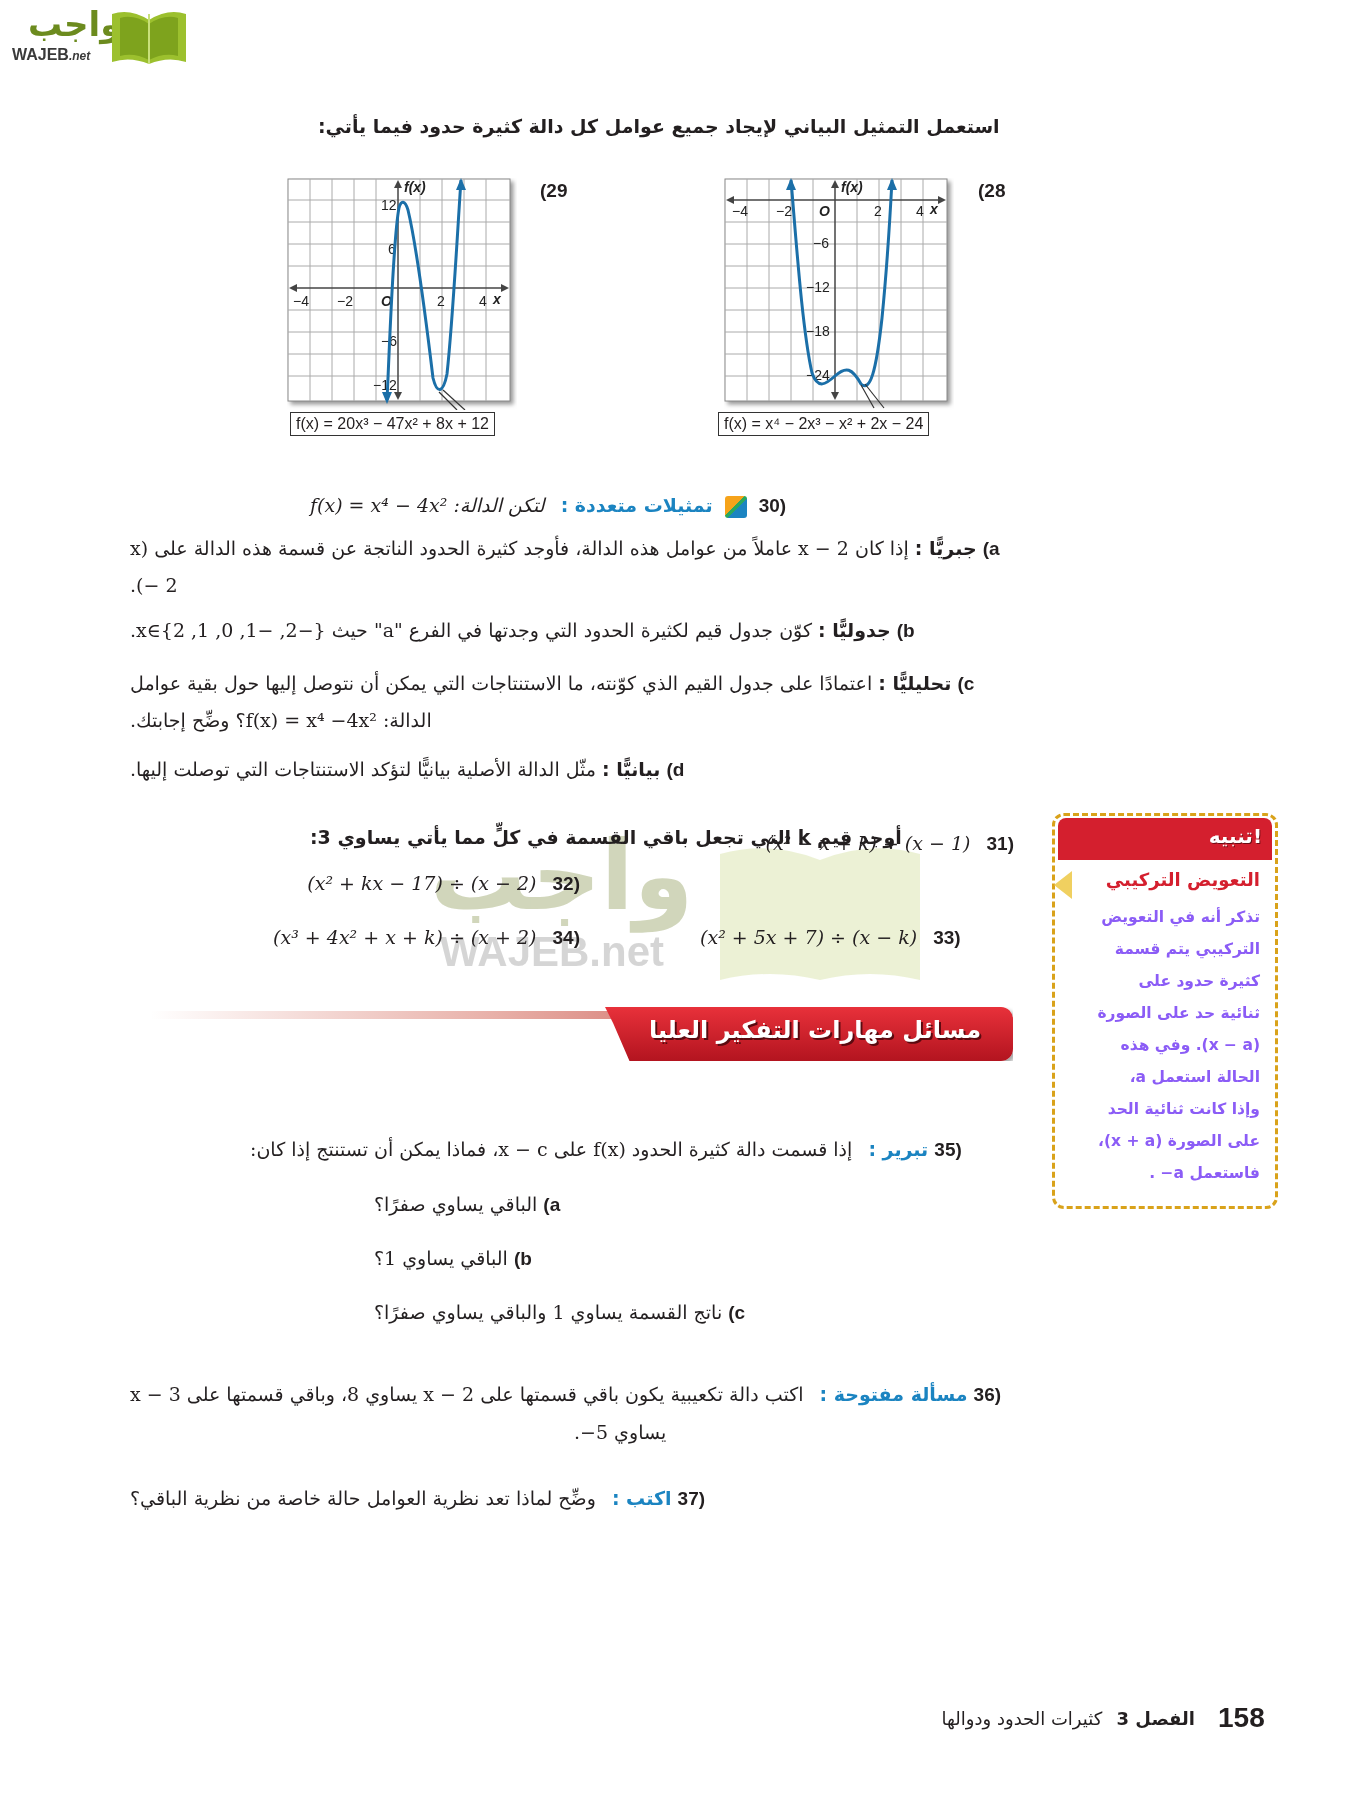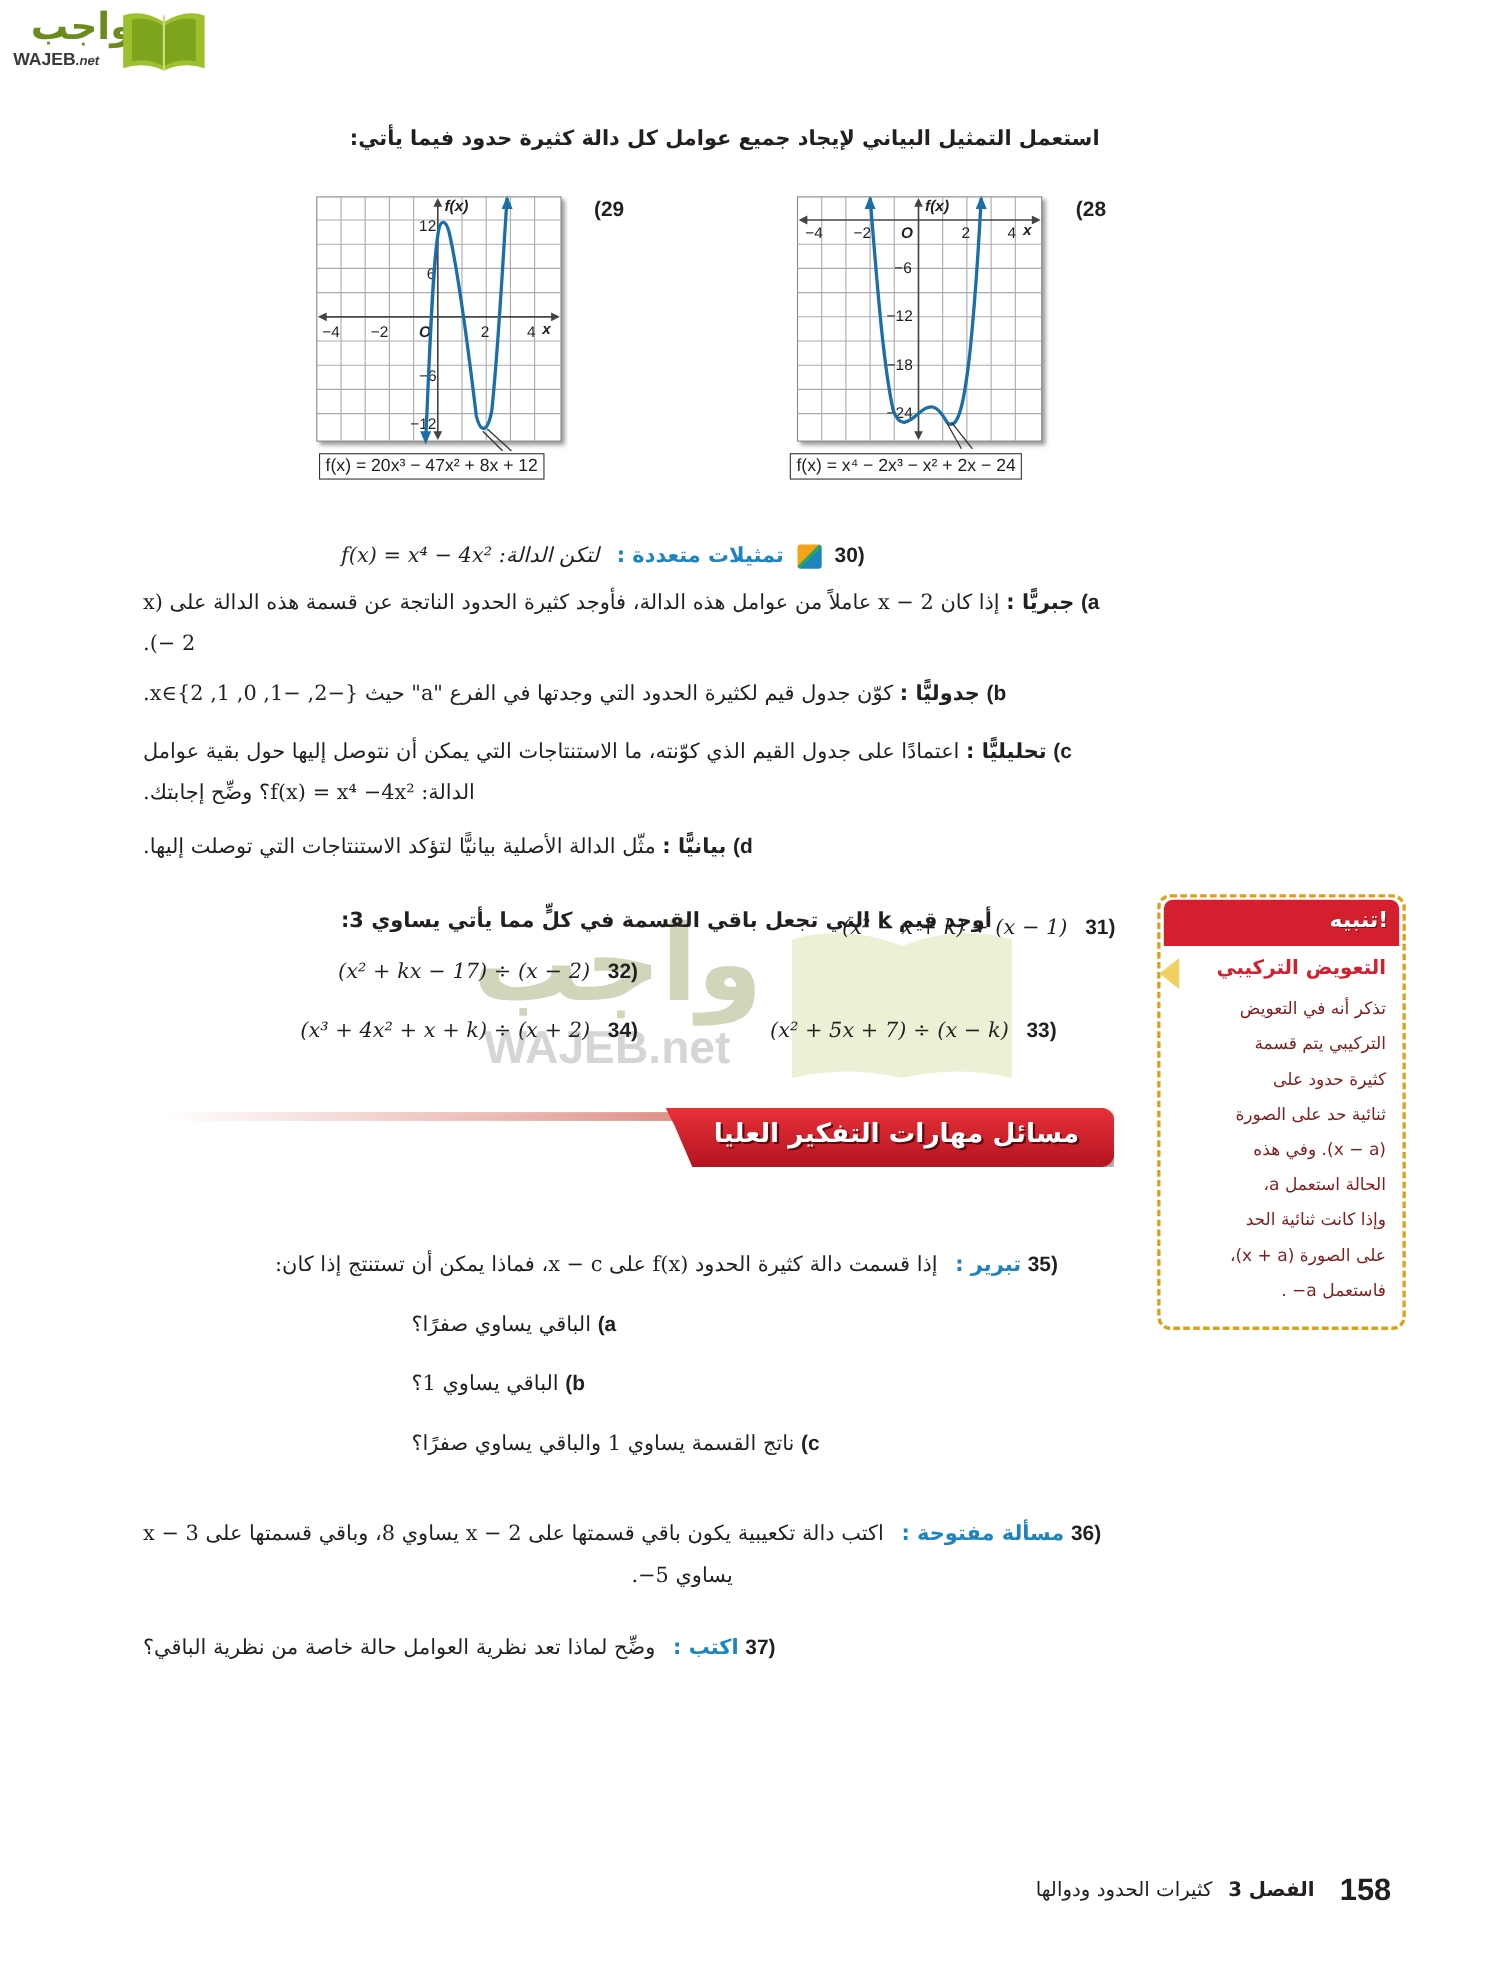--- a/index.html
+++ b/index.html
@@ -25,21 +25,21 @@
   .graph-box { position: absolute; }
   .formula-box { position: absolute; border: 1.5px solid #333; background: #fff; font-family: "Liberation Sans", sans-serif; font-size: 16px; padding: 2px 5px; white-space: nowrap; direction: ltr; }
 
   
   #tip { left: 1052px; top: 813px; width: 226px; height: 396px; }
   #tip .frame { position: absolute; inset: 0; border: 3px dashed #d9a21a; border-radius: 12px; background: #fff; }
   #tip .head { position: absolute; left: 6px; right: 6px; top: 5px; height: 42px; background: #d41f2e; border-radius: 8px 8px 0 0; padding-left: 34px; }
   #tip .head span { position: absolute; right: 10px; top: 6px; color: #fff; font-weight: bold; font-size: 20px; text-shadow: 1px 1px 0 #6b0d14; }
   #tip .arrow { position: absolute; right: 206px; top: 58px; width: 0; height: 0; border-top: 14px solid transparent; border-bottom: 14px solid transparent; border-right: 18px solid #f0d060; }
   #tip .subtitle { position: absolute; right: 18px; top: 56px; color: #d41f2e; font-weight: bold; font-size: 18px; direction: rtl; }
-  #tip .lines { position: absolute; right: 18px; top: 88px; width: 190px; direction: rtl; text-align: right; font-weight: normal; font-size: 15.5px; line-height: 32px; color: #7f1d1d; }
+  #tip .lines { position: absolute; right: 18px; top: 88px; width: 190px; direction: rtl; text-align: right; font-weight: bold; font-size: 15.5px; line-height: 32px; color: #8b5cf6; }
 
   
   #hot-bar { left: 150px; top: 1011px; width: 860px; height: 8px; background: linear-gradient(to right, rgba(255,255,255,0), #e8b0a8 40%, #c4473f 85%, #b8202a); }
   #hot-banner { left: 605px; top: 1007px; width: 408px; height: 54px; background: linear-gradient(#e8313a, #b3141f); border-radius: 0 12px 12px 0; box-shadow: 3px 3px 4px rgba(0,0,0,0.35); clip-path: polygon(0 0, 100% 0, 100% 100%, 6% 100%, 2% 30%); }
   #hot-banner span { position: absolute; right: 32px; top: 9px; color: #fff; font-weight: bold; font-size: 24px; direction: rtl; text-shadow: 2px 2px 0 #5a0a10; }
 
   
   #watermark { left: 430px; top: 820px; width: 520px; height: 170px; pointer-events: none; opacity: 0.35; }
   #watermark .ar { position: absolute; left: 0; top: 0; font-size: 96px; font-weight: bold; color: #7d8c3f; font-family: "DejaVu Sans", sans-serif; direction: rtl; }
   #watermark .en { position: absolute; left: 10px; top: 108px; font-size: 42px; font-weight: bold; color: #8a8a8a; font-family: "Liberation Sans", sans-serif; }

